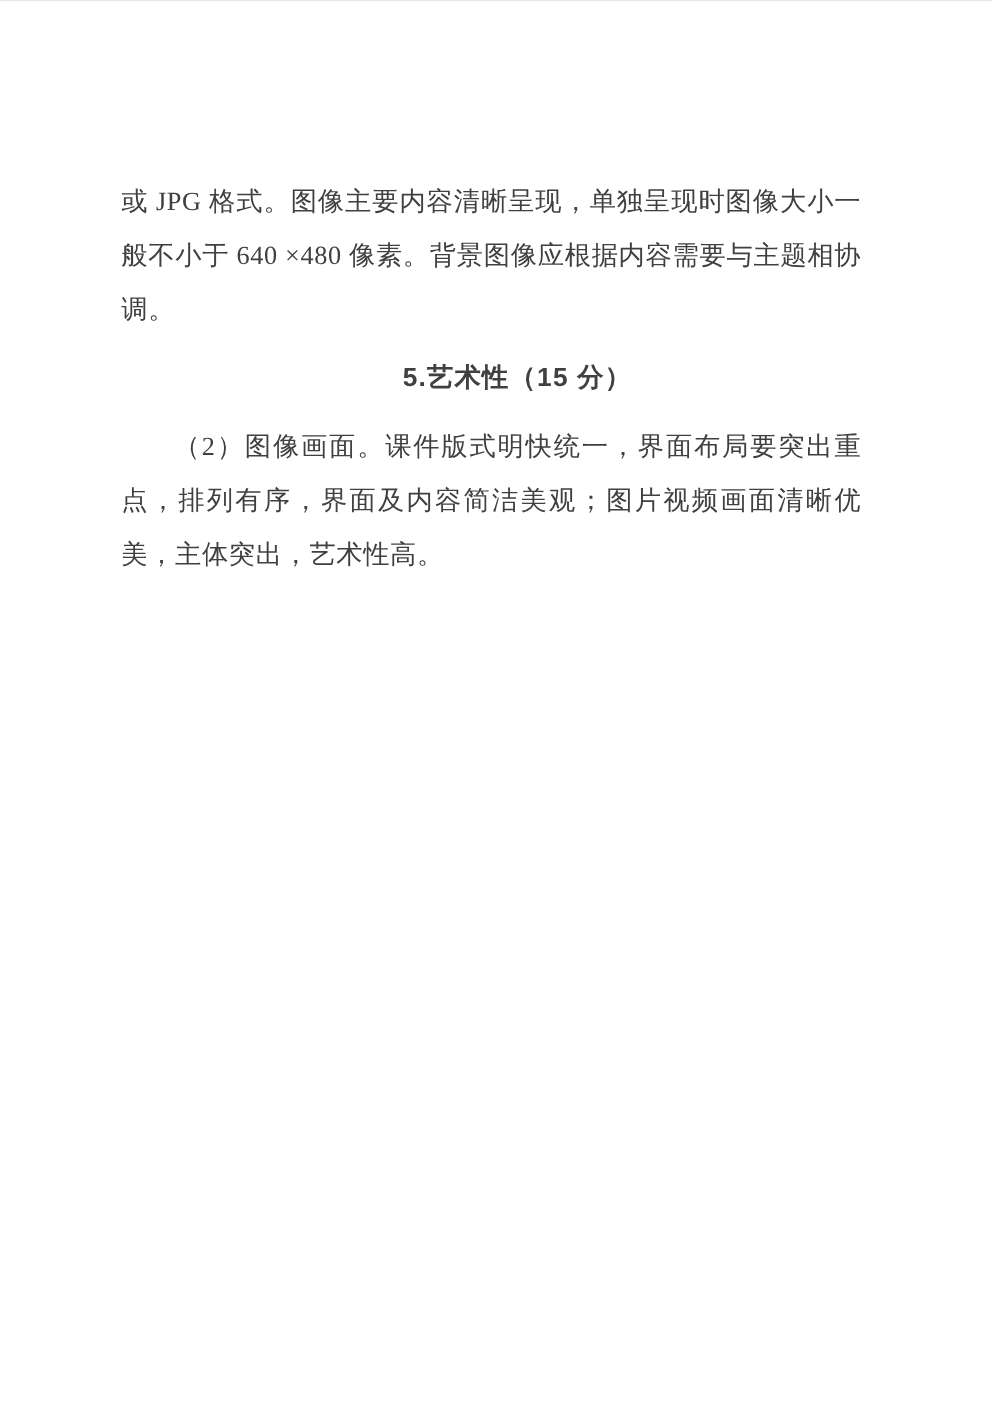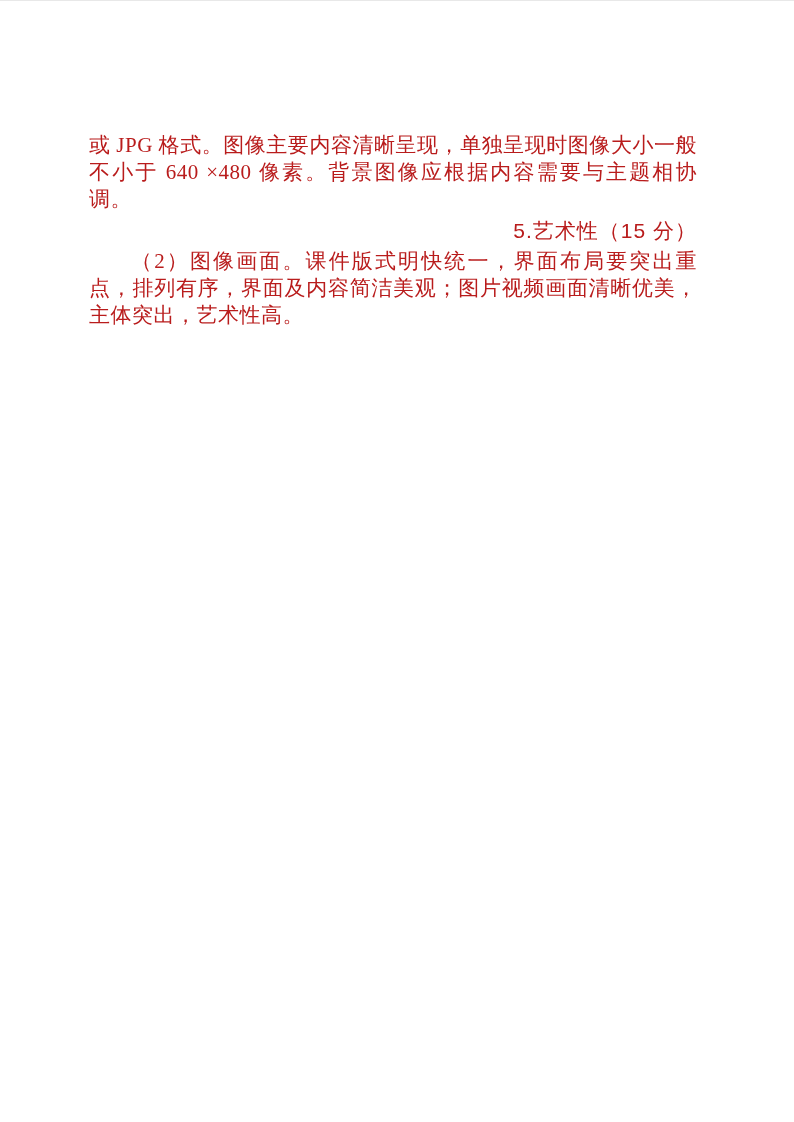--- a/index.html
+++ b/index.html
@@ -19,36 +19,36 @@
   }
   .page::before {
     
     content: "";
     position: absolute;
     top: 0; left: 0; right: 0;
     height: 1px;
     background: #e8e8e8;
   }
   .doc-body p {
-    margin: 4px;
+    margin: 12px;
     font-size: 21px;
-    line-height: 27px;
-    color: #b91c1c;
+    line-height: 43px;
+    color: #404040;
     text-align: justify;
     text-justify: inter-ideograph;
     text-indent: 2em;
     letter-spacing: 0.5px;
   }
   .doc-body p.continuation {
     text-indent: 0;
   }
   .doc-body p.heading {
     font-family: "Liberation Sans", "DejaVu Sans", sans-serif;
-    font-weight: normal;
-    text-align: right;
+    font-weight: bold;
+    text-align: center;
     letter-spacing: 1px;
   }
 </style>
 </head>
 <body>
 
 <div class="page">
   <div class="doc-body">
     <p class="continuation">或 JPG 格式。图像主要内容清晰呈现，单独呈现时图像大小一般不小于 640 ×480 像素。背景图像应根据内容需要与主题相协调。</p>
     <p class="heading">5.艺术性（15 分）</p>

